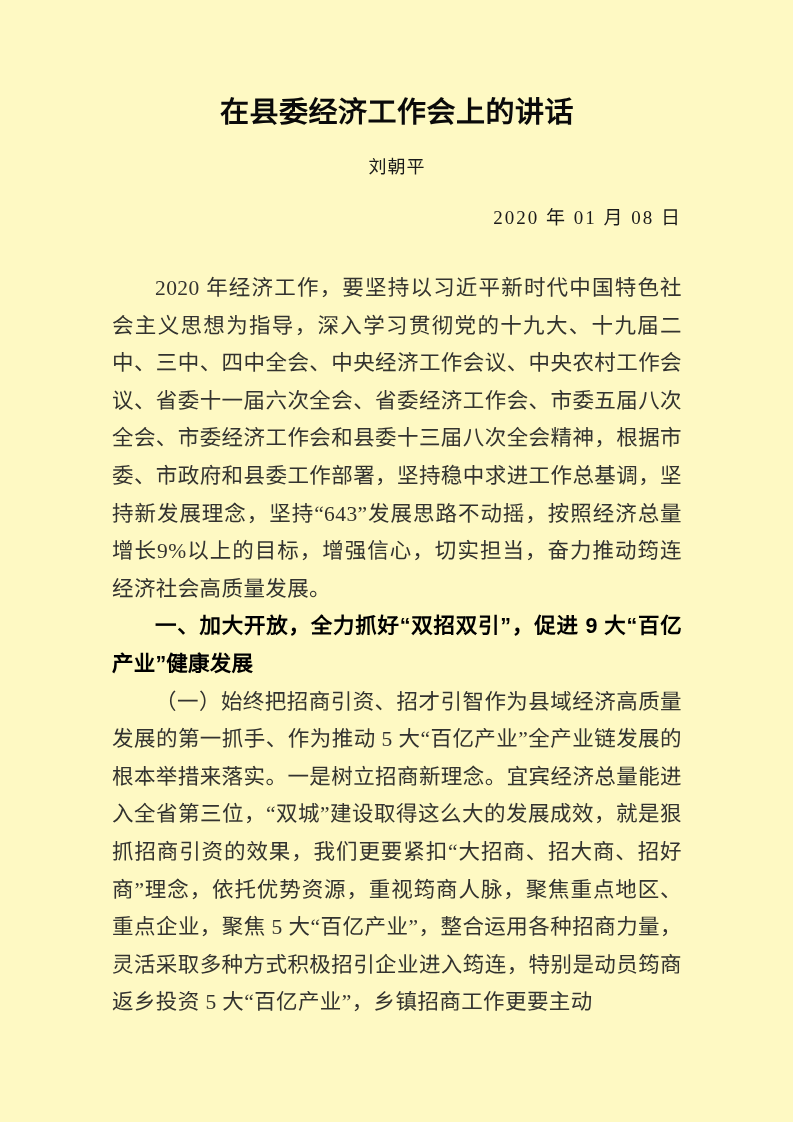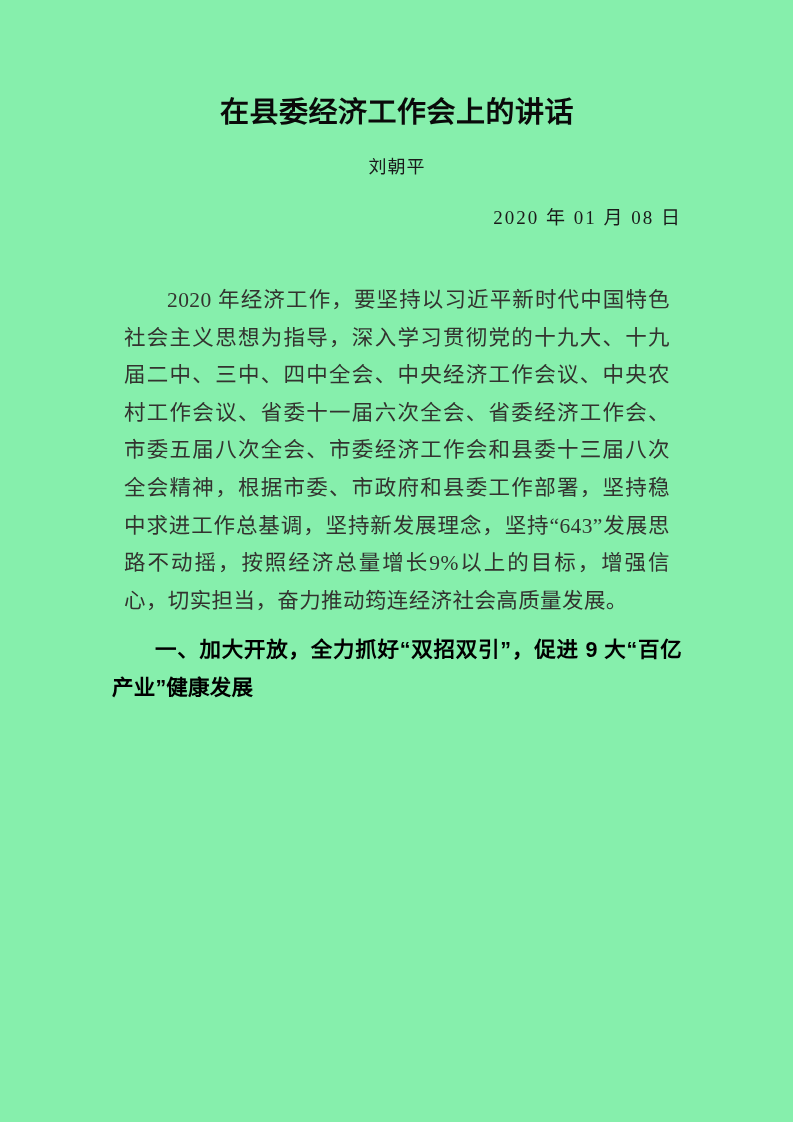--- a/index.html
+++ b/index.html
@@ -6,21 +6,21 @@
   html, body {
     margin: 0;
     padding: 0;
     background: #ffffff;
   }
 
   .page {
     position: relative;
     width: 793px;
     height: 1122px;
-    background: #86efac;
+    background: #fef9c3;
     overflow: hidden;
     box-sizing: border-box;
   }
 
   .content {
     position: absolute;
     left: 112px;
     top: 0;
     width: 570px;
   }
@@ -63,21 +63,21 @@
   
   .body-block {
     padding-top: 38px;
   }
 
   p.para {
     font-family: "Liberation Serif", "DejaVu Serif", serif;
     font-size: 21.5px;
     line-height: 37.6px;
     color: #33332f;
-    margin: 12px;
+    margin: 0;
     text-align: justify;
     text-justify: inter-ideograph;
     text-indent: 2em;
     letter-spacing: 0.4px;
     word-break: break-all;
   }
 
   p.heading {
     font-family: "Liberation Sans", "DejaVu Sans", sans-serif;
     font-weight: bold;
@@ -102,16 +102,17 @@
 
     <div class="doc-byline">刘朝平</div>
 
     <div class="doc-date">2020 年 01 月 08 日</div>
 
     <div class="body-block">
       <p class="para">2020 年经济工作，要坚持以习近平新时代中国特色社会主义思想为指导，深入学习贯彻党的十九大、十九届二中、三中、四中全会、中央经济工作会议、中央农村工作会议、省委十一届六次全会、省委经济工作会、市委五届八次全会、市委经济工作会和县委十三届八次全会精神，根据市委、市政府和县委工作部署，坚持稳中求进工作总基调，坚持新发展理念，坚持“643”发展思路不动摇，按照经济总量增长9%以上的目标，增强信心，切实担当，奋力推动筠连经济社会高质量发展。</p>
 
       <p class="heading">一、加大开放，全力抓好“双招双引”，促进 9 大“百亿产业”健康发展</p>
 
+      <p class="para">（一）始终把招商引资、招才引智作为县域经济高质量发展的第一抓手、作为推动 5 大“百亿产业”全产业链发展的根本举措来落实。一是树立招商新理念。宜宾经济总量能进入全省第三位，“双城”建设取得这么大的发展成效，就是狠抓招商引资的效果，我们更要紧扣“大招商、招大商、招好商”理念，依托优势资源，重视筠商人脉，聚焦重点地区、重点企业，聚焦 5 大“百亿产业”，整合运用各种招商力量，灵活采取多种方式积极招引企业进入筠连，特别是动员筠商返乡投资 5 大“百亿产业”，乡镇招商工作更要主动</p>
     </div>
 
   </div>
 </div>
 
 </body></html>

